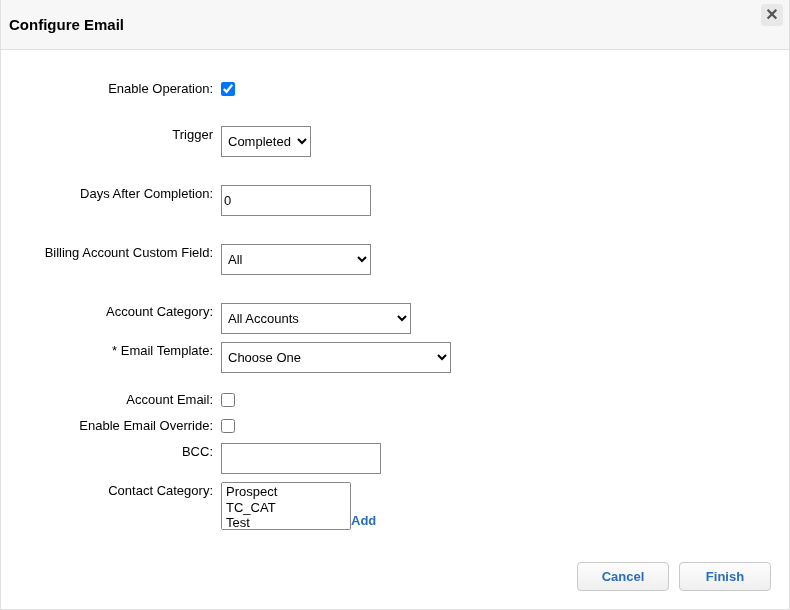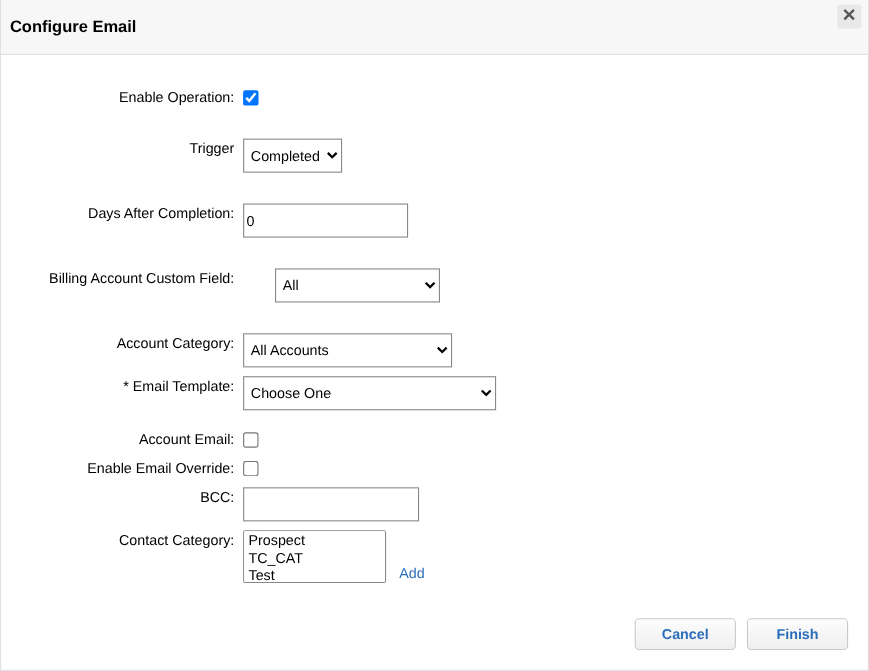--- a/index.html
+++ b/index.html
@@ -70,37 +70,37 @@
     background: #fff;
     padding: 1px 2px;
     height: 31px;
   }
   input[type="checkbox"] {
     width: 14px;
     height: 14px;
     margin: 2px 0;
   }
   select.sel-sm { width: 90px; }
-  select.sel-md { width: 150px; margin-left: 29px; }
+  select.sel-md { width: 150px; }
   select.sel-lg { width: 190px; }
   select.sel-xl { width: 230px; }
   input.txt-sm { width: 150px; }
   input.txt-md { width: 160px; }
   .multi {
     width: 130px;
     height: 48px;
     overflow-y: scroll;
     font-size: 13px;
   }
   .multi option { padding: 0 2px; }
   .add-link {
     color: #2a6ebb;
-    font-weight: normal;
-    font-size: 13px;
-    margin-left: 12px;
+    font-weight: bold;
+    font-size: 13px;
+    margin-left: 0;
     cursor: pointer;
     align-self: flex-end;
     padding-bottom: 2px;
   }
   .footer {
     position: absolute;
     bottom: 18px;
     right: 18px;
     display: flex;
     gap: 10px;

